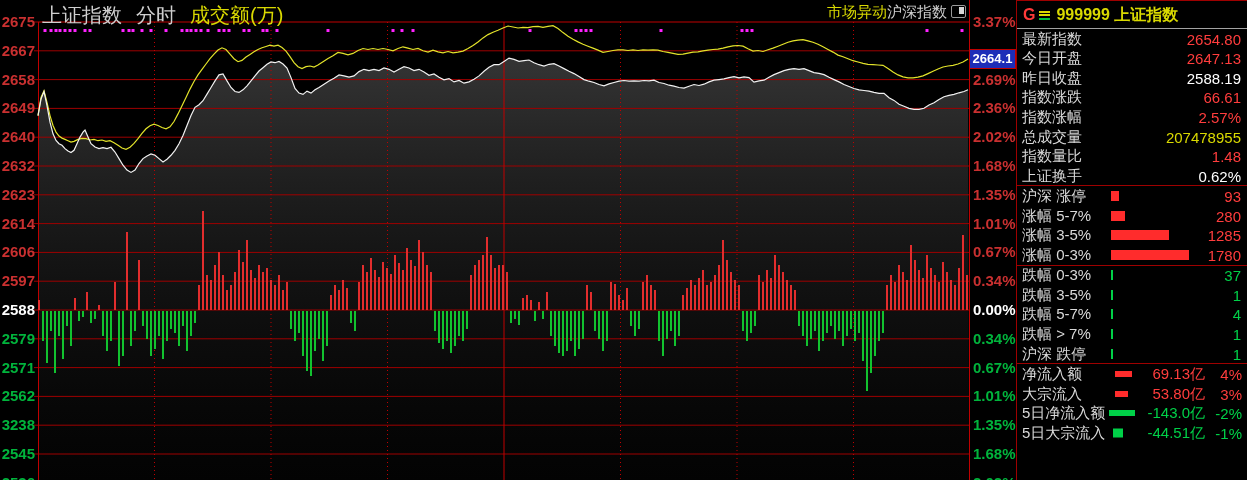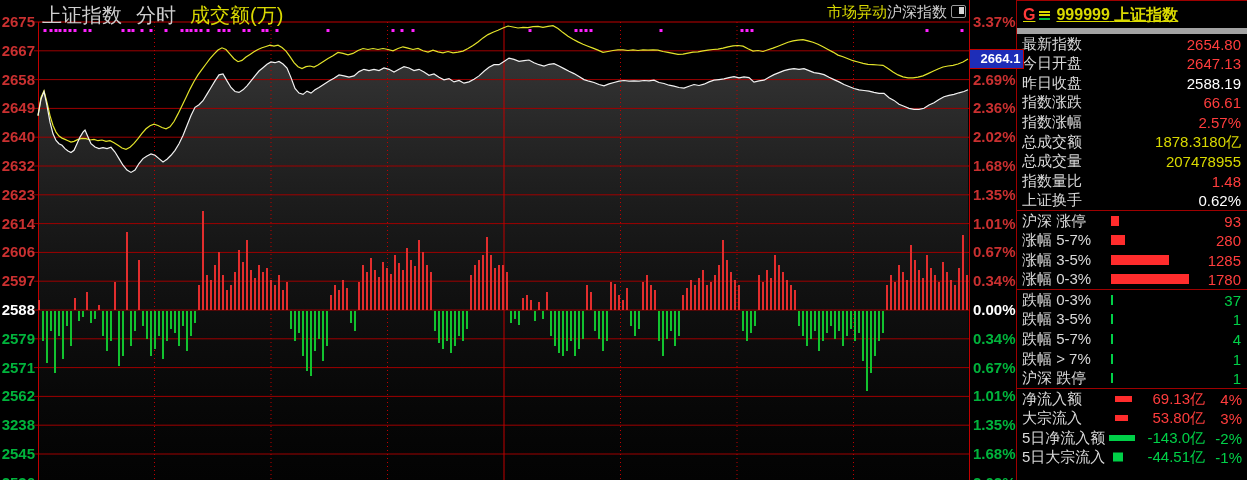--- a/index.html
+++ b/index.html
@@ -15,22 +15,22 @@
   .mini-icon{display:inline-block;width:13px;height:11px;border:1px solid #9a9a9a;border-radius:2px;vertical-align:-1px;margin-left:4px;position:relative;}
   .mini-icon::after{content:"";position:absolute;right:1px;top:1px;width:5px;height:7px;background:#d9d9d9;}
   .axl{position:absolute;left:0;width:35px;text-align:right;font-weight:bold;font-size:15px;line-height:18px;z-index:2;}
   .axr{position:absolute;left:973px;font-weight:bold;font-size:15px;line-height:18px;z-index:2;}
   .ax-up{color:#c93030;} .ax-down{color:#00b43c;} .ax-flat{color:#ffffff;}
   .price-marker{position:absolute;left:969px;width:45px;height:18px;line-height:18px;text-align:center;
       background:#1d2db8;border:1px solid #c00000;color:#fff;font-size:13px;font-weight:bold;z-index:5;}
   
   .panel{position:absolute;left:1016px;top:0;width:231px;height:480px;box-sizing:border-box;
          border-left:1px solid #9e0000;border-top:1px solid #9e0000;background:#000;}
-  .panel-header{height:27px;line-height:27px;border-bottom:6px solid #a3a3a3;font-size:16px;font-weight:bold;
-                padding-left:6px;color:#d9d900;white-space:nowrap;cursor:pointer;text-decoration:underline;}
+  .panel-header{height:27px;line-height:27px;border-bottom:1px solid #a3a3a3;font-size:16px;font-weight:bold;
+                padding-left:6px;color:#d9d900;white-space:nowrap;cursor:pointer;}
   .flag-g{color:#ff3a3a;margin-right:4px;}
   .menu-icon{display:inline-block;width:11px;height:9px;margin-right:6px;
      background:linear-gradient(to bottom,#d9d900 0 2px,transparent 2px 3.5px,#d9d900 3.5px 5.5px,transparent 5.5px 7px,#00c03c 7px 9px);}
   .sec{border-bottom:1px solid #9e0000;}
   .sec:last-child{border-bottom:none;}
   .row{position:relative;height:19.55px;font-size:15px;}
   .row .lbl{position:absolute;left:5px;top:50%;transform:translateY(-50%);color:#d9d9d9;white-space:nowrap;}
   .row .val{position:absolute;right:6px;top:50%;transform:translateY(-50%);}
   .p-up{color:#ff3d3d;} .p-down{color:#00d048;} .p-flat{color:#ffffff;} .p-amt{color:#d9d900;}
   .bbar{position:absolute;left:94px;top:50%;transform:translateY(-50%);height:10px;}
@@ -416,21 +416,21 @@
         <div class="axr ax-up" style="top: 272.2px;">0.34%</div>
         <div class="axr ax-flat" style="top: 301px;">0.00%</div>
         <div class="axr ax-down" style="top: 329.8px;">0.34%</div>
         <div class="axr ax-down" style="top: 358.6px;">0.67%</div>
         <div class="axr ax-down" style="top: 387.4px;">1.01%</div>
         <div class="axr ax-down" style="top: 416.2px;">1.35%</div>
         <div class="axr ax-down" style="top: 445px;">1.68%</div>
         <div class="axr ax-down" style="top: 473.8px;">2.02%</div>
       </div>
 
-    <div id="marker" class="price-marker" style="top: 49px; padding-left: 8px;">
+    <div id="marker" class="price-marker" style="top: 49px;">
       <span>2664.1</span>
     </div>
   </div>
 
   <div class="panel">
     <div class="panel-header">
       <span class="flag-g">G</span><span class="menu-icon"></span><span>999999</span>
       <span>上证指数</span>
     </div>
     <div id="quote-rows" class="sec">
@@ -448,24 +448,20 @@
         </div>
         <div class="row">
           <span class="lbl">指数涨跌</span>
           <span class="val p-up">66.61</span>
         </div>
         <div class="row">
           <span class="lbl">指数涨幅</span>
           <span class="val p-up">2.57%</span>
         </div>
         <div class="row">
-          <span class="lbl">总成交额</span>
-          <span class="val p-amt">1878.3180亿</span>
-        </div>
-        <div class="row">
           <span class="lbl">总成交量</span>
           <span class="val p-amt">207478955</span>
         </div>
         <div class="row">
           <span class="lbl">指数量比</span>
           <span class="val p-up">1.48</span>
         </div>
         <div class="row">
           <span class="lbl">上证换手</span>
           <span class="val p-flat">0.62%</span>

